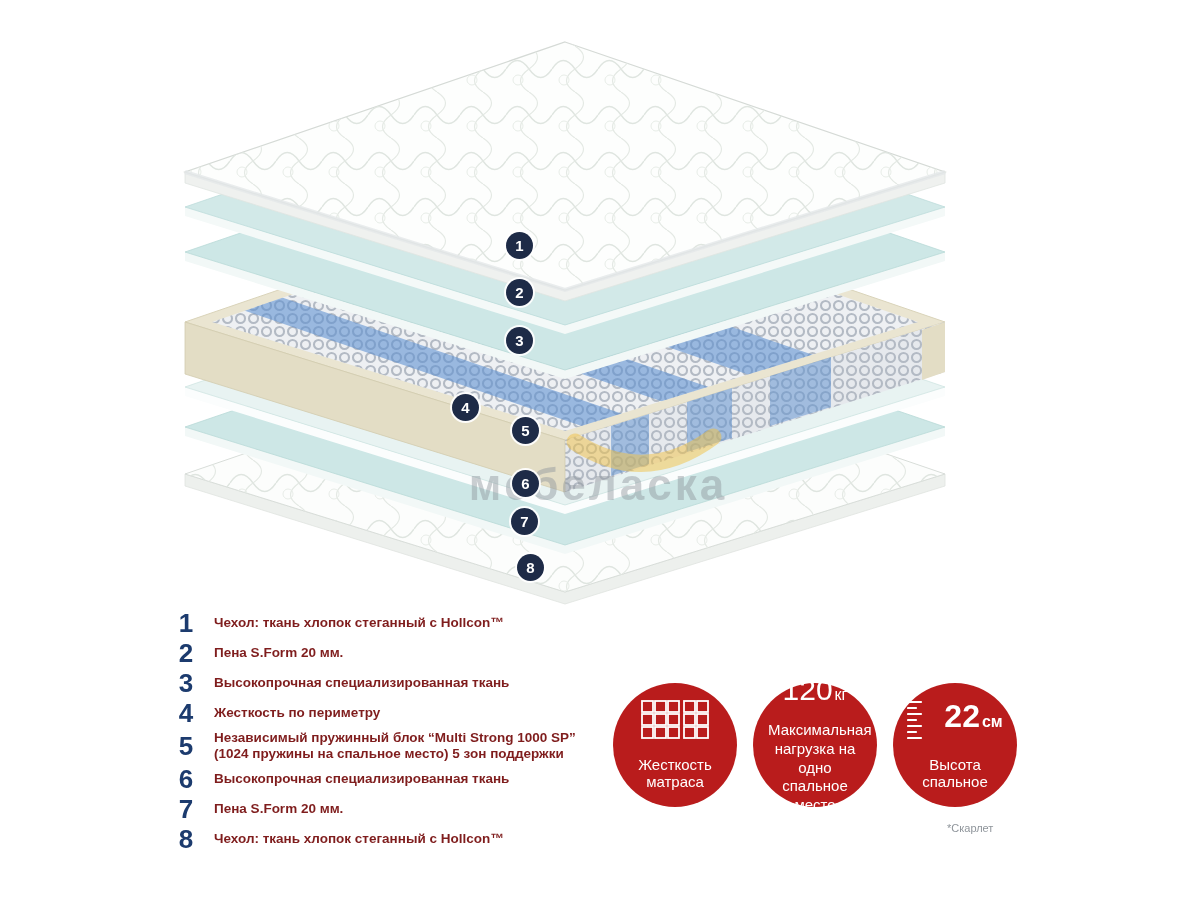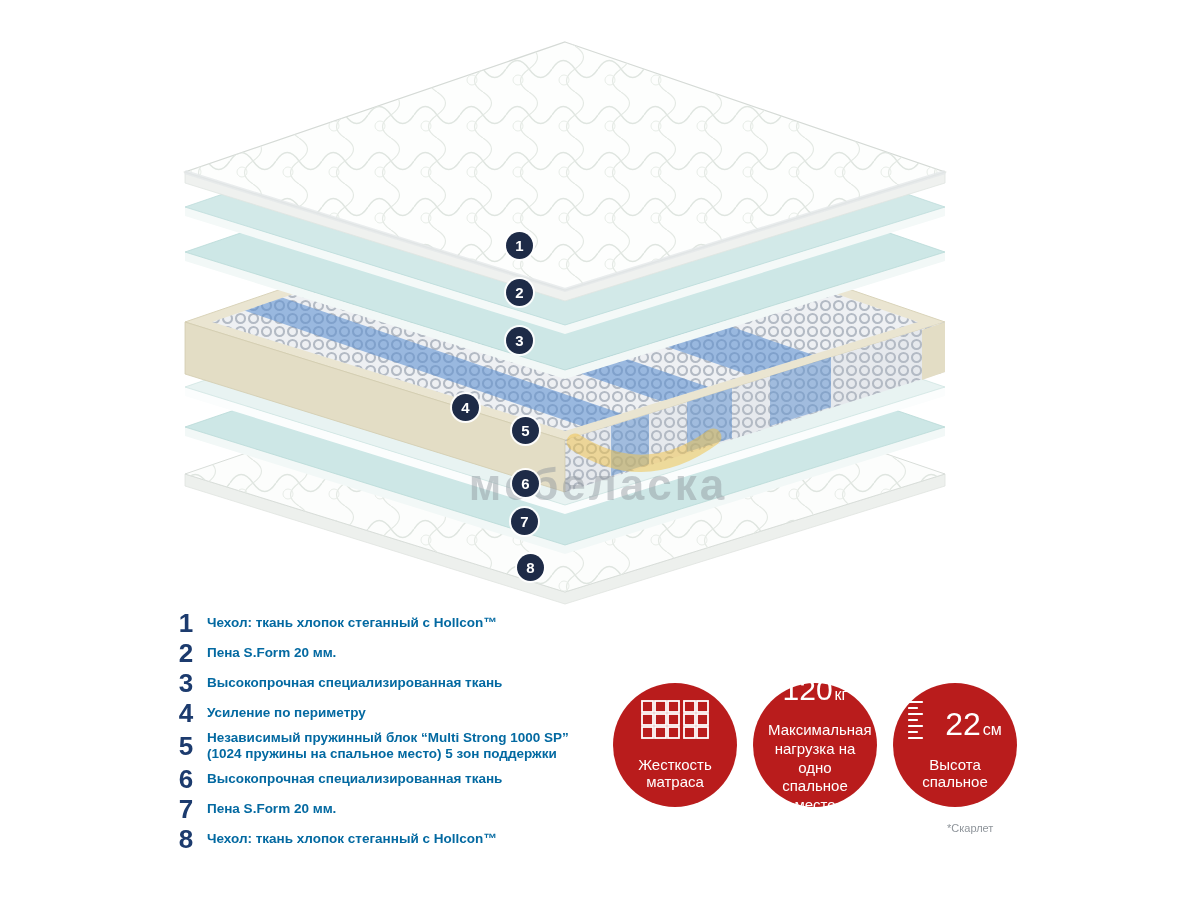--- a/index.html
+++ b/index.html
@@ -21,38 +21,38 @@
   }
 
   
   .legend { position:absolute; left:170px; top:610px; width:490px; }
   .lrow { display:flex; align-items:center; margin-bottom:4px; min-height:26px; }
   .lnum {
     flex:0 0 32px; width:32px; text-align:center;
     font-size:26px; font-weight:bold; color:#1c3b6e; line-height:1;
   }
   .ltext {
-    margin-left:5px; font-size:13.5px; font-weight:bold;
-    color:#0369a1; line-height:1.2; max-width:430px;
+    margin-left:12px; font-size:13.5px; font-weight:bold;
+    color:#7f1d1d; line-height:1.2; max-width:430px;
   }
 
   
   .badges { position:absolute; left:613px; top:683px; display:flex; gap:16px; }
   .bcircle {
     width:124px; height:124px; border-radius:50%; background:#b91c1c; color:#fff;
     display:flex; flex-direction:column; align-items:center; justify-content:center;
     text-align:center;
   }
   .btitle { font-size:15px; line-height:1.15; margin-top:16px; width:100px; }
   .bval { display:flex; align-items:baseline; line-height:1; }
   .bnum { font-size:30px; }
   .bnum-lg { font-size:32px; }
   .bunit { font-size:16px; margin-left:2px; }
   .bcaption { font-size:15px; line-height:1.25; width:94px; margin-top:14px; }
-  .vrow { display:flex; align-items:flex-end; gap:21px; }
+  .vrow { display:flex; align-items:flex-start; gap:21px;font-weight:bold; }
 
   .footnote { position:absolute; left:947px; top:822px; font-size:11px; color:#8f959b; }
 </style>
 </head>
 <body>
 
 <div class="stage">
 
   <svg class="illus" width="1200" height="630" viewBox="0 0 1200 630">
     <defs>
@@ -164,21 +164,21 @@
     <div class="lrow">
       <span class="lnum">2</span>
       <span class="ltext">Пена S.Form 20 мм.</span>
     </div>
     <div class="lrow">
       <span class="lnum">3</span>
       <span class="ltext">Высокопрочная специализированная ткань</span>
     </div>
     <div class="lrow">
       <span class="lnum">4</span>
-      <span class="ltext">Усиление по периметру</span>
+      <span class="ltext">Жесткость по периметру</span>
     </div>
     <div class="lrow">
       <span class="lnum">5</span>
       <span class="ltext" style="max-width:400px">Независимый пружинный блок “Multi Strong 1000 SP” (1024 пружины на спальное место) 5 зон поддержки</span>
     </div>
     <div class="lrow">
       <span class="lnum">6</span>
       <span class="ltext">Высокопрочная специализированная ткань</span>
     </div>
     <div class="lrow">

